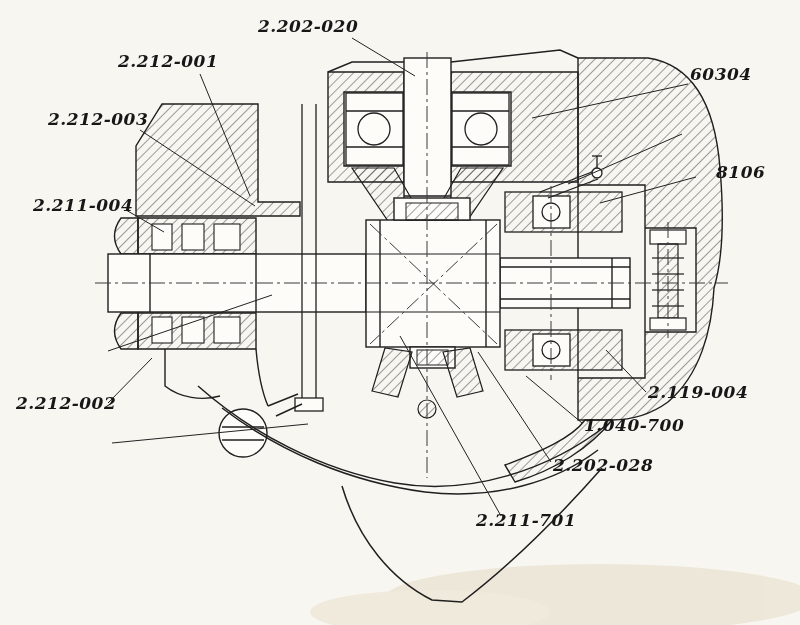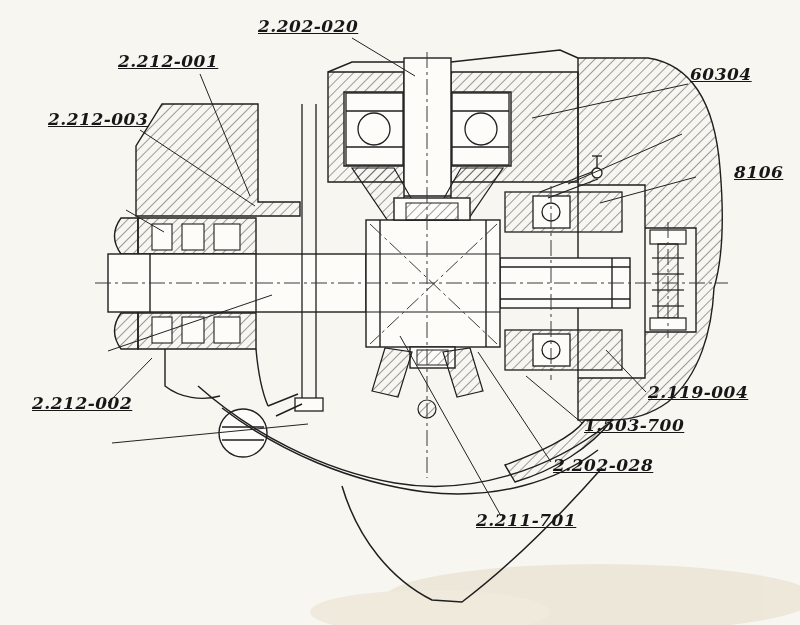--- a/index.html
+++ b/index.html
@@ -11,21 +11,20 @@
   .canvas{position:relative;width:800px;height:625px}
   .canvas > svg{position:absolute;left:0;top:0}
   .label{
     position:absolute;
     font-style:italic;
     font-weight:bold;
     font-size:17px;
     color:#171717;
     letter-spacing:.5px;
     white-space:nowrap;
-    text-decoration:underline;
   }
 </style>
 </head>
 <body style="background: rgb(248, 246, 241);">
 
 <div class="canvas">
 
   <svg width="800" height="625" viewBox="0 0 800 625">
     <defs>
       <pattern id="hatch" patternUnits="userSpaceOnUse" width="7" height="7" patternTransform="rotate(45)">
@@ -196,21 +195,22 @@
       <line x1="646" y1="392" x2="606" y2="350"></line>
       <line x1="582" y1="423" x2="526" y2="376"></line>
       <line x1="551" y1="462" x2="478" y2="352"></line>
       <line x1="501" y1="516" x2="400" y2="336"></line>
     </g>
   </svg>
 
   <div class="label" style="left:258px;top:16px">2.202-020</div>
   <div class="label" style="left:118px;top:51px">2.212-001</div>
   <div class="label" style="left:48px;top:109px">2.212-003</div>
+  <div class="label" style="left:33px;top:195px">2.211-004</div>
   <div class="label" style="left:690px;top:64px">60304</div>
-  <div class="label" style="left:734px;top:162px">8106</div>
-  <div class="label" style="left:32px;top:393px">2.212-002</div>
+  <div class="label" style="left:716px;top:162px">8106</div>
+  <div class="label" style="left:16px;top:393px">2.212-002</div>
   <div class="label" style="left:648px;top:382px">2.119-004</div>
-  <div class="label" style="left:584px;top:415px">1.503-700</div>
+  <div class="label" style="left:584px;top:415px">1.040-700</div>
   <div class="label" style="left:553px;top:455px">2.202-028</div>
   <div class="label" style="left:476px;top:510px">2.211-701</div>
 
 </div>
 
 </body></html>

